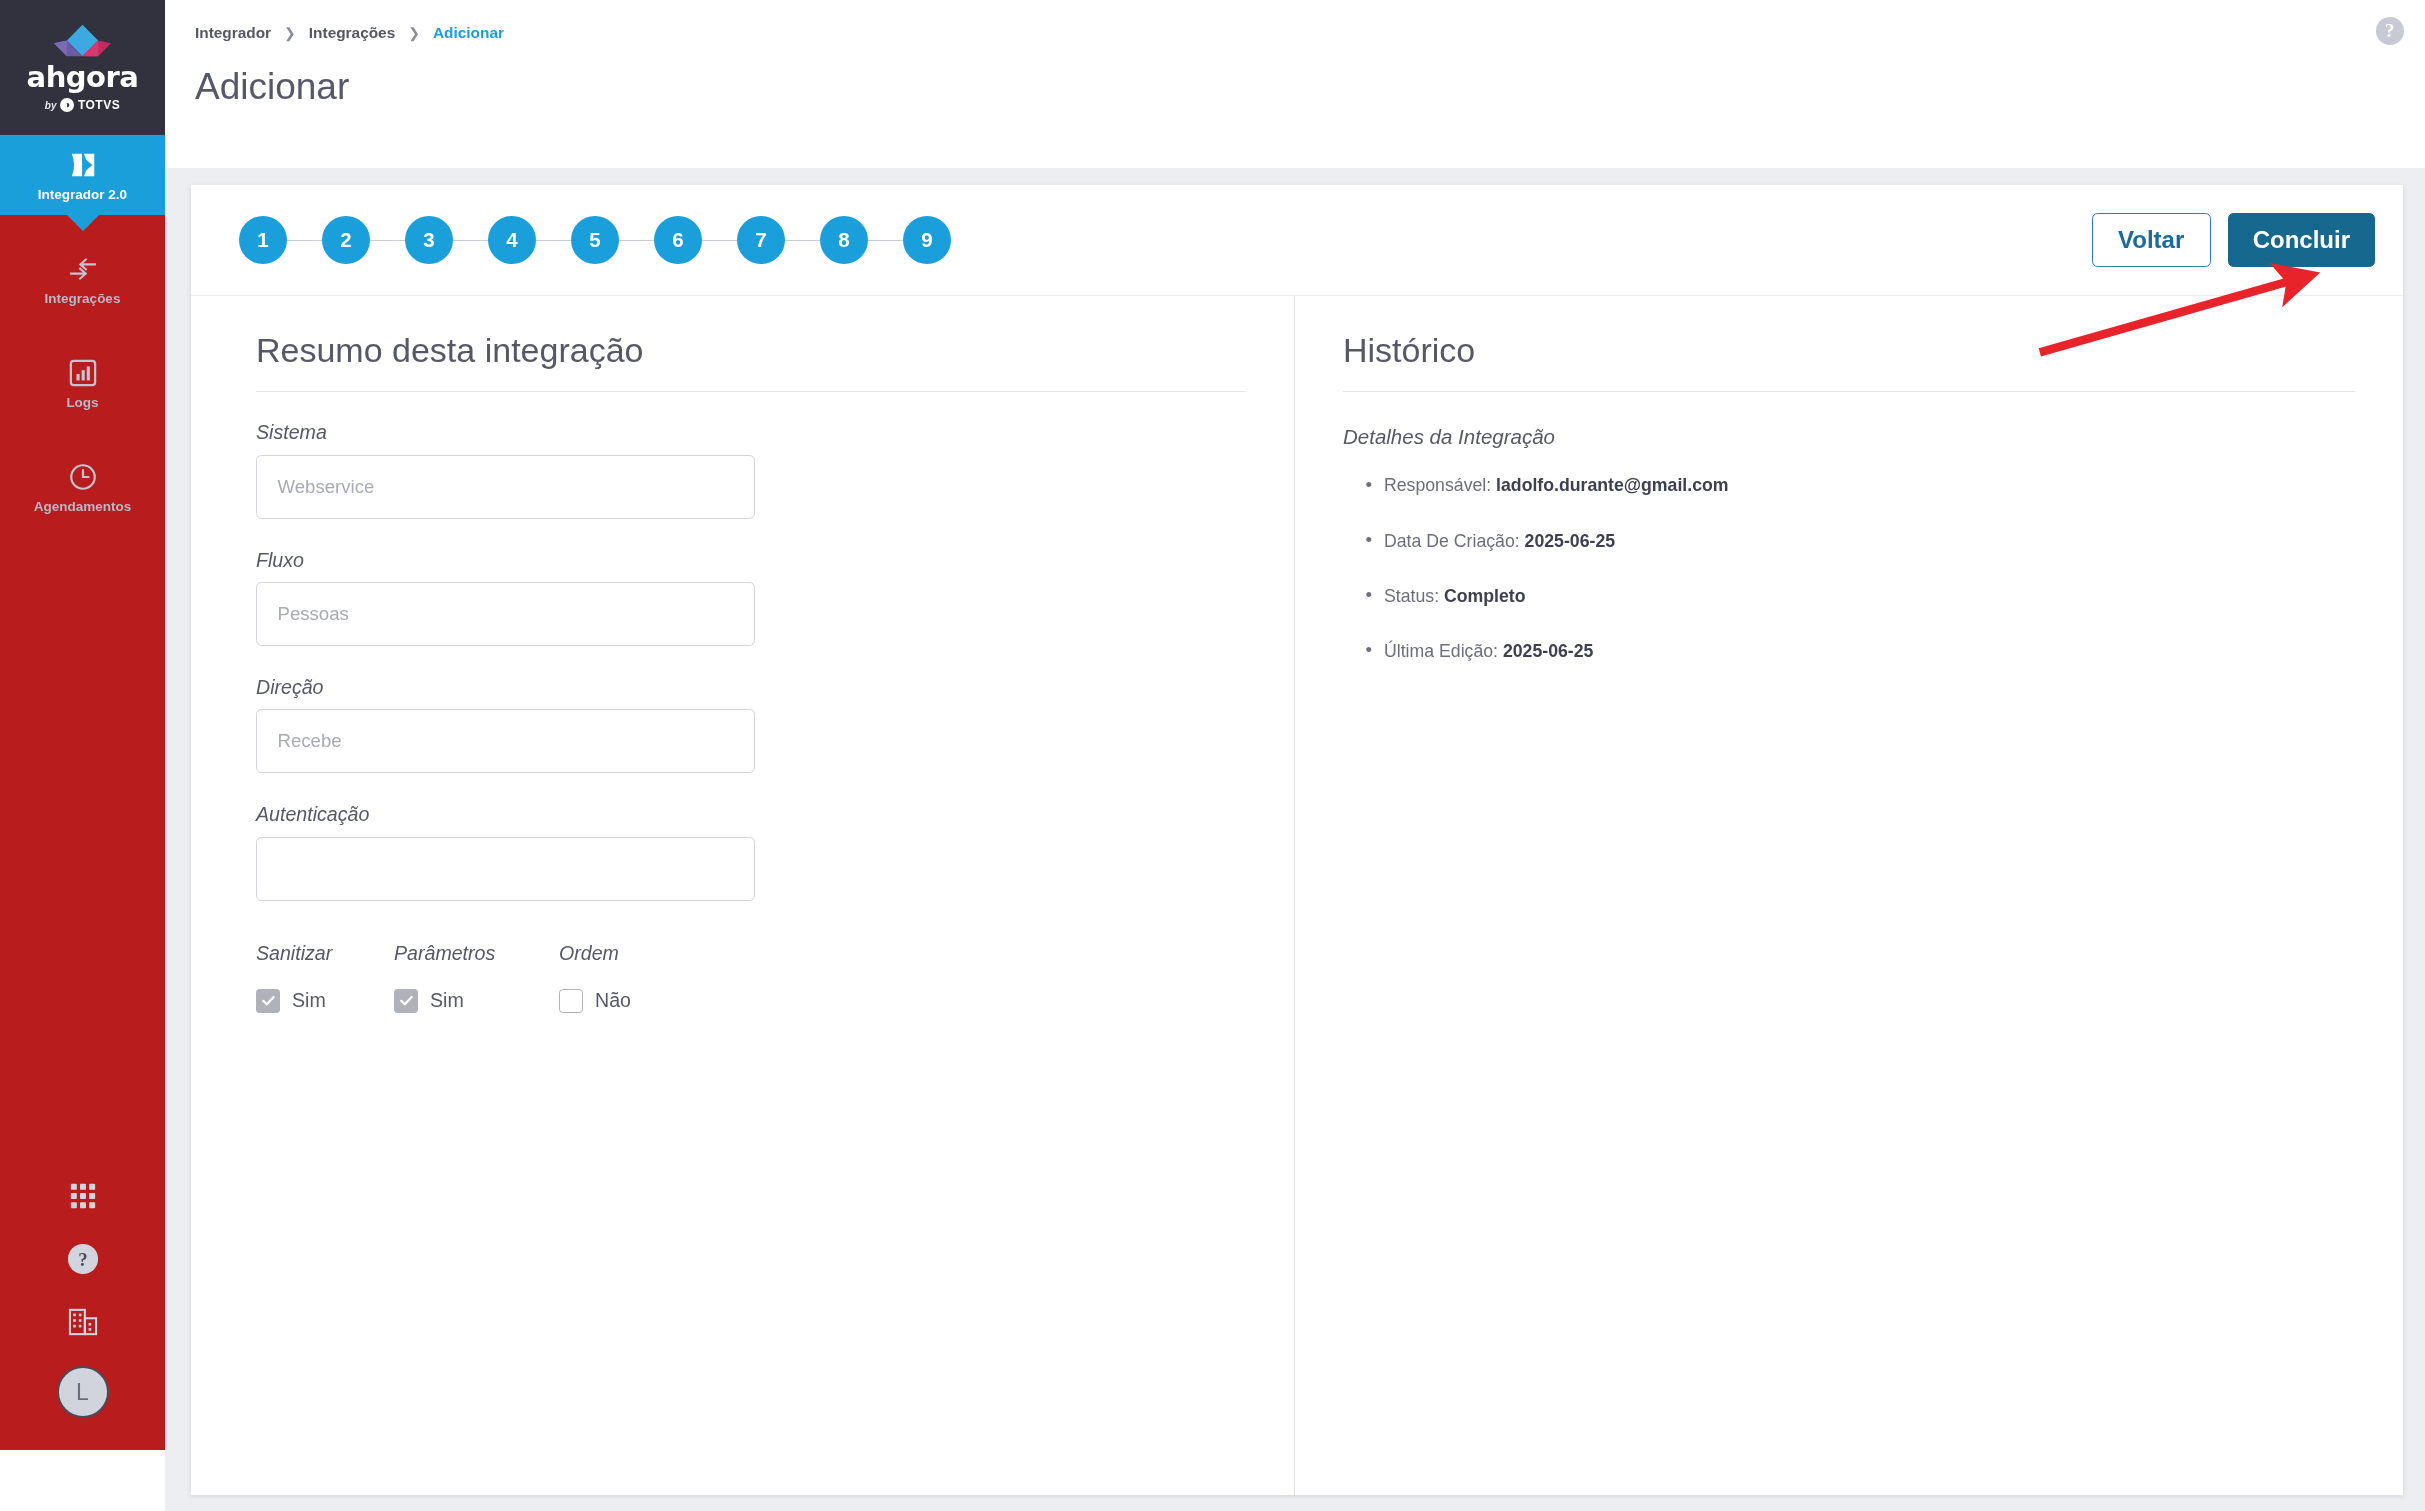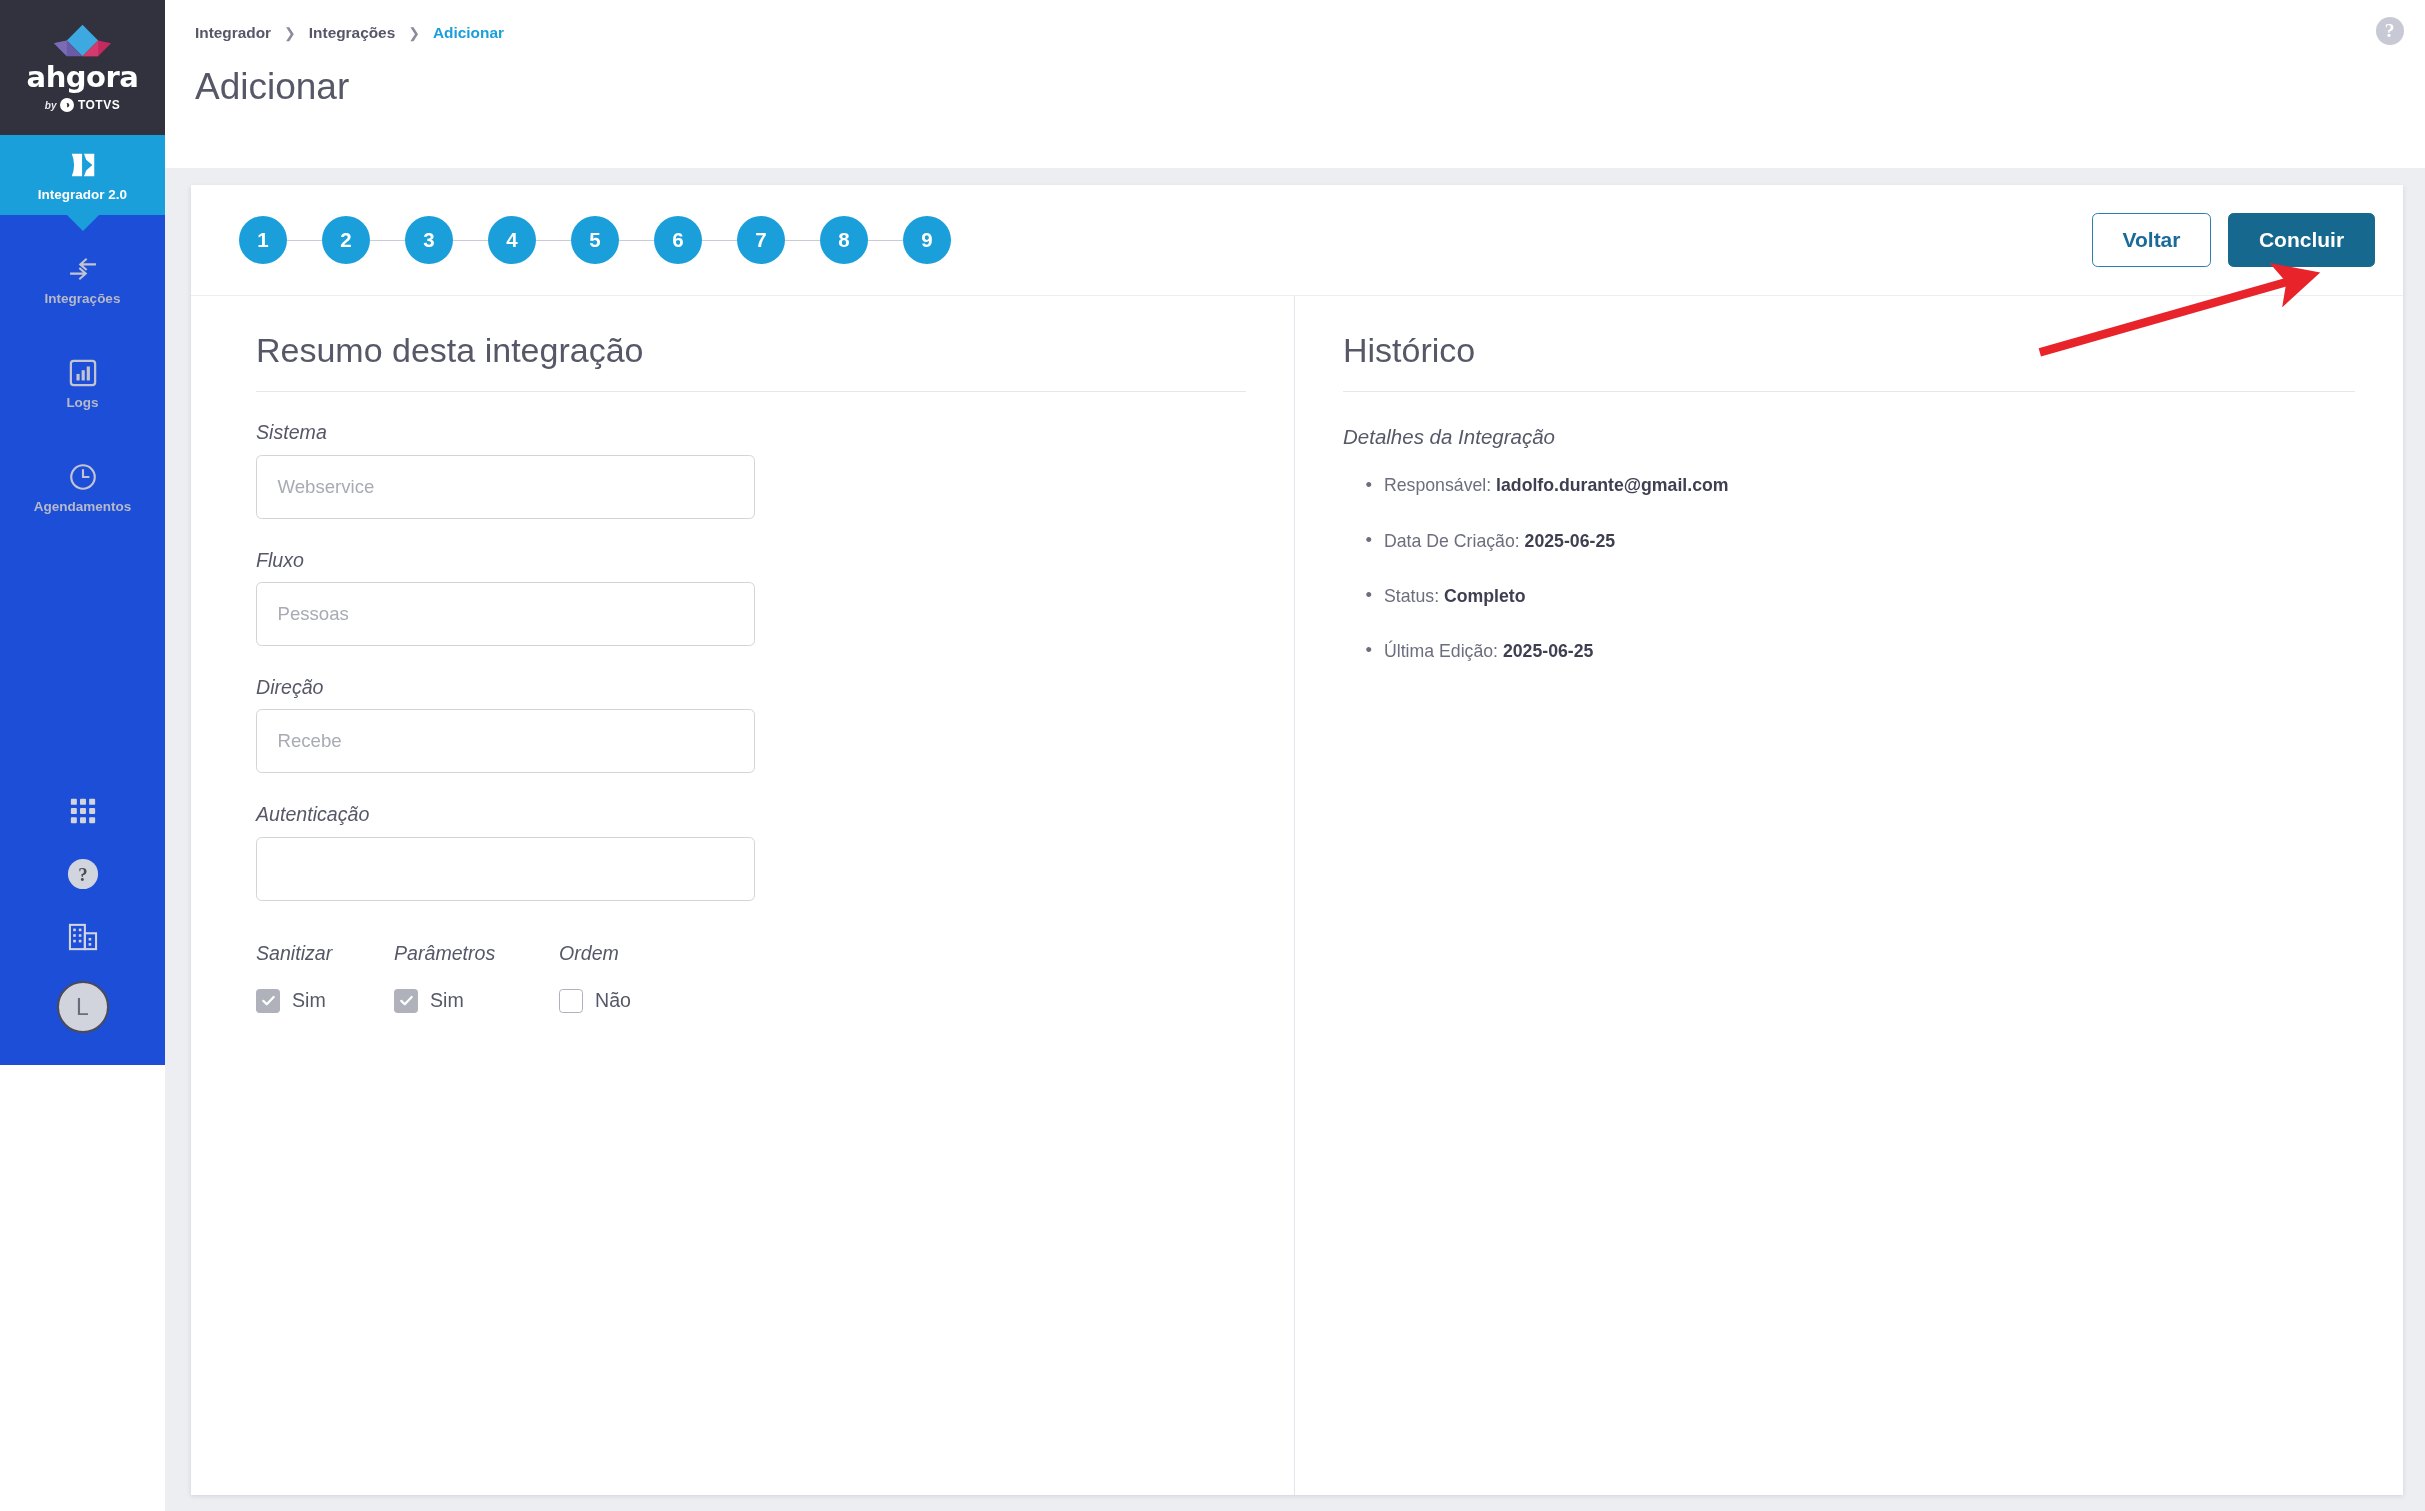--- a/index.html
+++ b/index.html
@@ -6,22 +6,22 @@
   html, body {
     width: 2426px; height: 1511px;
     font-family: "Liberation Sans", sans-serif;
     background: #ffffff;
     overflow: hidden;
   }
   .app { position: relative; width: 2426px; height: 1511px; display: flex; }
 
   
   .sidebar {
-    width: 165px; height: 1065px;
-    background: #1d4ed8;
+    width: 165px; height: 1450px;
+    background: #b91c1c;
     flex: 0 0 165px;
     position: relative;
     display: flex; flex-direction: column; 
   }
   .logo-box {
     width: 165px; height: 135px;
     display: flex; flex-direction: column; align-items: center; justify-content: center;
     background: #32323e;
   }
   .logo-diamond { position: relative; width: 65px; height: 35px; margin-bottom: 3.7px; }
@@ -109,21 +109,21 @@
   .step-circle {
     width: 48px; height: 48px; border-radius:50%;
     background:#1a9fdb; color:#ffffff;
     display:flex; align-items:center; justify-content:center;
     font-size: 20.5px; font-weight: 600; cursor:pointer; flex: 0 0 48px;
   }
   .step-line { width: 35px; height:0.9px; background:#c9ccd6; }
   .btn-group { margin-left:auto; display:flex; align-items:center; gap: 17px; }
   .btn {
     height: 54px; min-width: 119px; padding: 0 24px;
-    border-radius: 5.6px; font-size: 21px; font-weight: 700;
+    border-radius: 5.6px; font-size: 24px; font-weight: 700;
     display:flex; align-items:center; justify-content:center; cursor:pointer;
   }
   .btn-secondary { background:#ffffff; color:#1b6a9c; border: 1.4px solid #2a7eb0; }
   .btn-primary { background:#16688f; color:#ffffff; border: 1.4px solid #16688f; min-width: 147px; }
 
   
   .panels { display:flex; height: calc(100% - 111px); }
   .panel-left { width: 1103px; padding: 35px 48px 0 65px; position: relative; }
   .panel-right { flex:1; padding: 35px 48px 0 48px; border-left: 0.9px solid #e3e5ea; }
 

